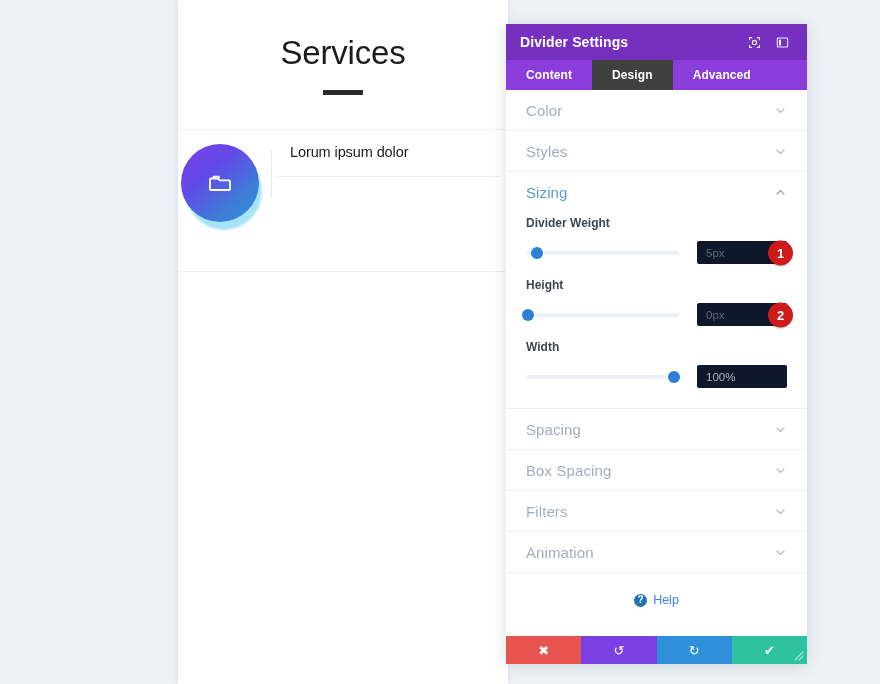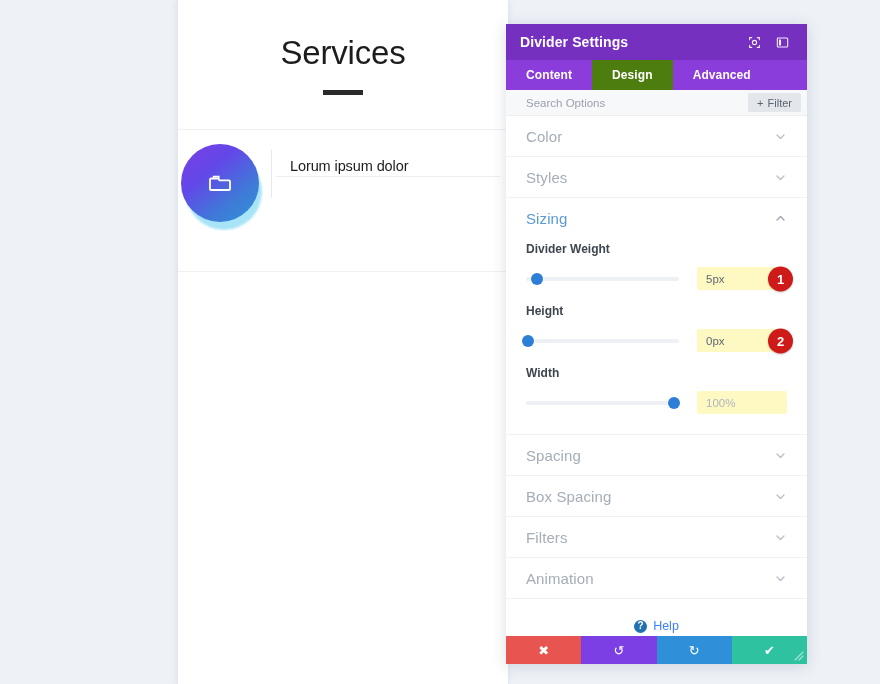--- a/index.html
+++ b/index.html
@@ -101,21 +101,21 @@
     left: 93px;
     top: 20px;
     width: 1px;
     height: 48px;
     background: #e6e8ec;
   }
 
   #service-title {
     position: absolute;
     left: 112px;
-    top: 28px;
+    top: 14px;
     font-size: 14.5px;
     color: #1c1c1c;
     font-family: "Liberation Sans", sans-serif;
     letter-spacing: -0.1px;
   }
 
   #service-divider {
     position: absolute;
     left: 98px;
     top: 46px;
@@ -179,21 +179,21 @@
     padding: 0 20px;
     display: flex;
     align-items: center;
     color: #ffffff;
     font-size: 12px;
     font-weight: bold;
     cursor: pointer;
     letter-spacing: 0.1px;
   }
 
-  .panel-tab.active { background: #4d7c0f; }
+  .panel-tab.active { background: #404040; }
 
   
   #panel-search-row {
     height: 26px;
     background: #f7f8fa;
     border-bottom: 1px solid #eceef1;
     display: flex;
     align-items: center;
     padding: 0 6px 0 20px;
     flex: 0 0 auto;
@@ -297,21 +297,21 @@
     border-radius: 50%;
     background: #2c7ed6;
     transform: translate(-50%, -50%);
     cursor: grab;
     box-shadow: 0 0 0 1px rgba(255,255,255,0.6);
   }
 
   .value-box {
     width: 90px;
     height: 23px;
-    background: #fef9c3;
+    background: #0f172a;
     border: none;
     border-radius: 2px;
     font-family: "Liberation Sans", sans-serif;
     font-size: 11.5px;
     color: #5f6874;
     padding: 0 9px;
     outline: none;
   }
   .value-box::placeholder { color: #aeb5be; }
 
@@ -447,27 +447,20 @@
       </svg>
     </div>
   </div>
 
   <div id="panel-tabs">
     <div class="panel-tab">Content</div>
     <div class="panel-tab active">Design</div>
     <div class="panel-tab">Advanced</div>
   </div>
 
-  <div id="panel-search-row">
-    <input id="search-input" type="text" placeholder="Search Options" style="">
-    <button id="filter-button">
-      <span>+</span>
-      <span>Filter</span>
-    </button>
-  </div>
 
   <div id="panel-body">
 
     <div class="acc-section">
       <div class="acc-header">
         <div class="acc-title">Color</div>
         <div class="chevron">
           <svg width="11" height="11" viewBox="0 0 12 12" fill="none">
             <path d="M2.2 4.4L6 8.1l3.8-3.7" stroke="currentColor" stroke-width="1.4" stroke-linecap="round" stroke-linejoin="round"></path>
           </svg>

